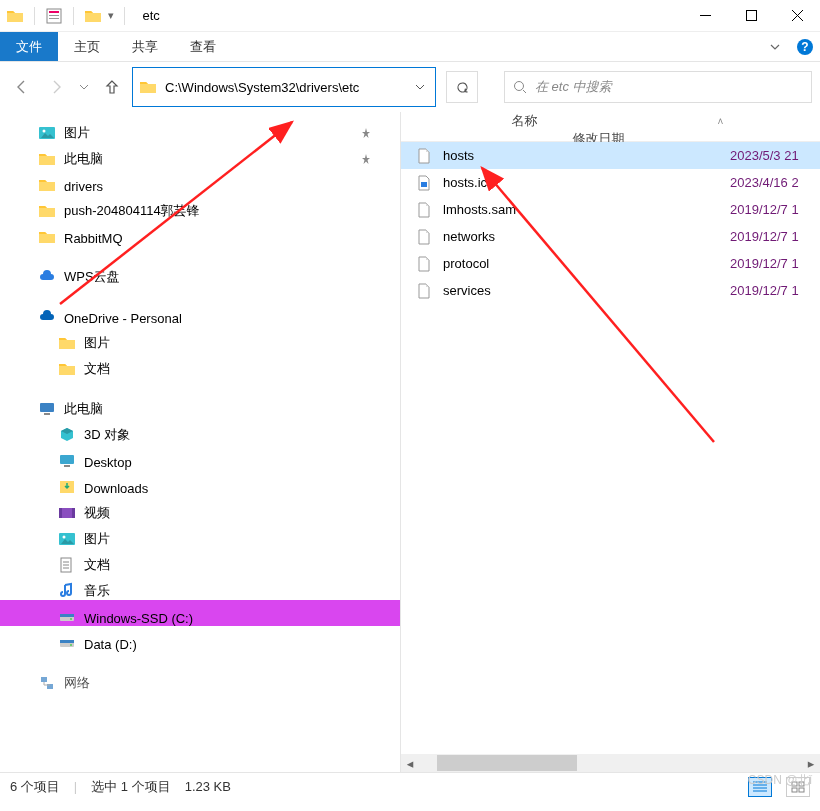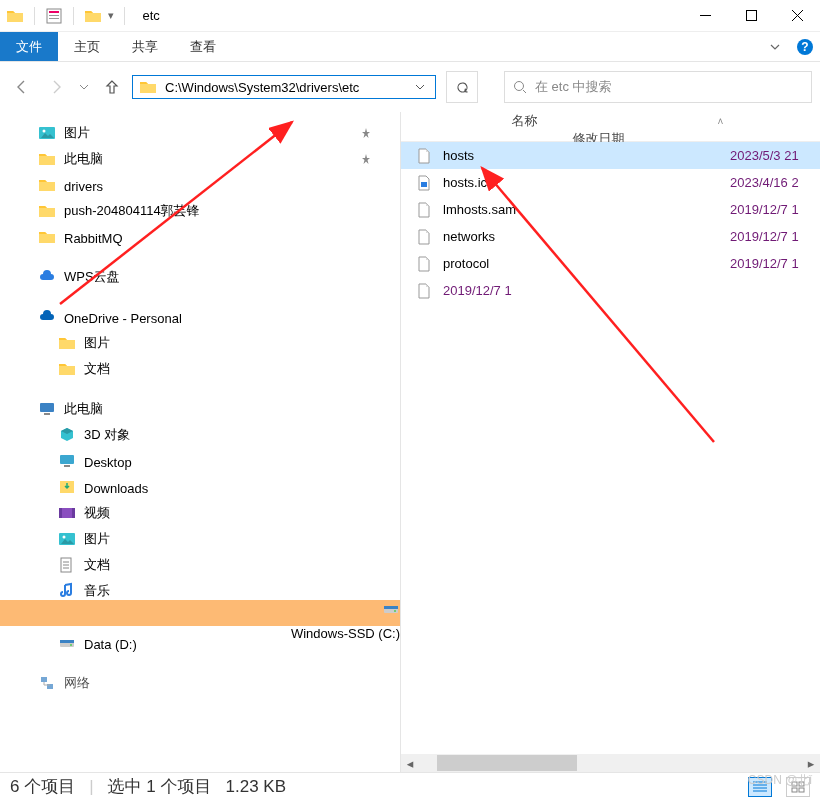--- a/index.html
+++ b/index.html
@@ -18,36 +18,36 @@
   .ribbon .file-tab { background: #1979ca; color: #fff; padding: 0 16px; display: flex; align-items: center; }
   .ribbon .tab { padding: 0 16px; display: flex; align-items: center; color: #333; }
   .ribbon .spacer { flex: 1; }
   .ribbon .caret { width: 30px; display: flex; align-items: center; justify-content: center; color: #666; }
   .ribbon .help { width: 30px; display: flex; align-items: center; justify-content: center; }
   
   
   .navbar { height: 50px; display: flex; align-items: center; padding: 0 8px; gap: 6px; }
   .navbtn { width: 28px; height: 28px; display: flex; align-items: center; justify-content: center; color: #888; border-radius: 2px; }
   .navbtn.enabled { color: #555; }
-  .addr { flex: 1; max-width: 358px; height: 24px; border: 1px solid #0078d7; display: flex; align-items: center; padding: 0 6px; gap: 6px; }
+  .addr { flex: 1; max-width: 358px; height: 40px; border: 1px solid #0078d7; display: flex; align-items: center; padding: 0 6px; gap: 6px; }
   .addr-input { border: none; outline: none; flex: 1; font-size: 13px; background: transparent; }
   .addr .dd { color: #555; padding: 0 4px; }
   .refresh { width: 32px; height: 32px; border: 1px solid #ddd; display: flex; align-items: center; justify-content: center; color: #555; margin-left: 4px; }
-  .searchbox { flex: 1; height: 32px; border: 1px solid #ddd; display: flex; align-items: center; padding: 0 8px; gap: 8px; color: #888; margin-left: 20px; }
+  .searchbox { flex: 1; height: 32px; border: 1px solid #ddd; display: flex; align-items: center; padding: 0 8px; gap: 8px; color: #888; margin-left: 20px; font-style: italic; }
   .searchbox svg { flex-shrink: 0; }
   
   
   .main { display: flex; height: 660px; position: relative; }
   
   
   .tree { width: 400px; padding: 4px 0; overflow: hidden; position: relative; }
   .tree-item { display: flex; align-items: flex-end; height: 26px; padding-left: 38px; gap: 8px; }
   .tree-item.l1 { padding-left: 38px; }
   .tree-item.l2 { padding-left: 58px; }
-  .tree-item.sel { background: #fdba74; flex-direction: column; }
+  .tree-item.sel { background: #d946ef; }
   .tree-item .pin { margin-left: auto; margin-right: 28px; color: #888; }
   .tree-group-spacer { height: 14px; }
   
   .ico { width: 18px; height: 18px; display: inline-flex; flex-shrink: 0; }
   
   .splitter { width: 1px; background: #e5e5e5; position: relative; }
   .splitter-handle { position: absolute; top: 2px; left: -4px; width: 9px; height: 20px; }
   
   
   .filelist { flex: 1; display: flex; flex-direction: column; }
@@ -58,21 +58,21 @@
   .list-body { flex: 1; overflow: hidden; position: relative; }
   .list-row { height: 27px; display: flex; align-items: center; padding-left: 14px; gap: 10px; }
   .list-row.sel { background: #cce8ff; }
   .list-row .fname { flex: 1; }
   .list-row .fdate { width: 90px; color: #701a75; white-space: nowrap; overflow: hidden; }
   .hscroll { height: 18px; display: flex; align-items: center; background: #f0f0f0; }
   .hscroll .thumb { width: 140px; height: 16px; background: #cdcdcd; margin-left: 18px; }
   .hscroll .arrow { width: 18px; height: 18px; display: flex; align-items: center; justify-content: center; color: #666; }
   
   
-  .statusbar { height: 28px; border-top: 1px solid #e5e5e5; display: flex; align-items: center; padding: 0 10px; gap: 14px; font-size: 17px; color: #333; }
+  .statusbar { height: 28px; border-top: 1px solid #e5e5e5; display: flex; align-items: center; padding: 0 10px; gap: 14px; font-size: 13px; color: #333; }
   .statusbar .spacer { flex: 1; }
   .statusbar .viewbtn { width: 24px; height: 20px; border: 1px solid #ccc; display: flex; align-items: center; justify-content: center; }
   .statusbar .viewbtn.active { border-color: #0078d7; background: #cce8ff; }
   
   
   .annot { position: absolute; pointer-events: none; }
   
   .watermark { position: absolute; right: 8px; bottom: 22px; font-size: 12px; color: #ccc; }
 </style>
 </head>
@@ -461,20 +461,21 @@
           <span class="fname">protocol</span>
           <span class="fdate">2019/12/7 1</span>
         </div>
         <div class="list-row">
           <span class="ico">
             <svg viewBox="0 0 18 18">
               <path fill="#fff" stroke="#999" d="M4 2h7l3 3v11H4z"></path>
               <path fill="#ddd" d="M11 2l3 3h-3z"></path>
             </svg>
           </span>
+          <span class="fname">services</span>
           <span class="fdate">2019/12/7 1</span>
         </div>
       </div>
     <div class="hscroll">
       <div class="arrow">◂</div>
       <div class="thumb"></div>
       <div style="flex:1"></div>
       <div class="arrow">▸</div>
     </div>
   </div>

